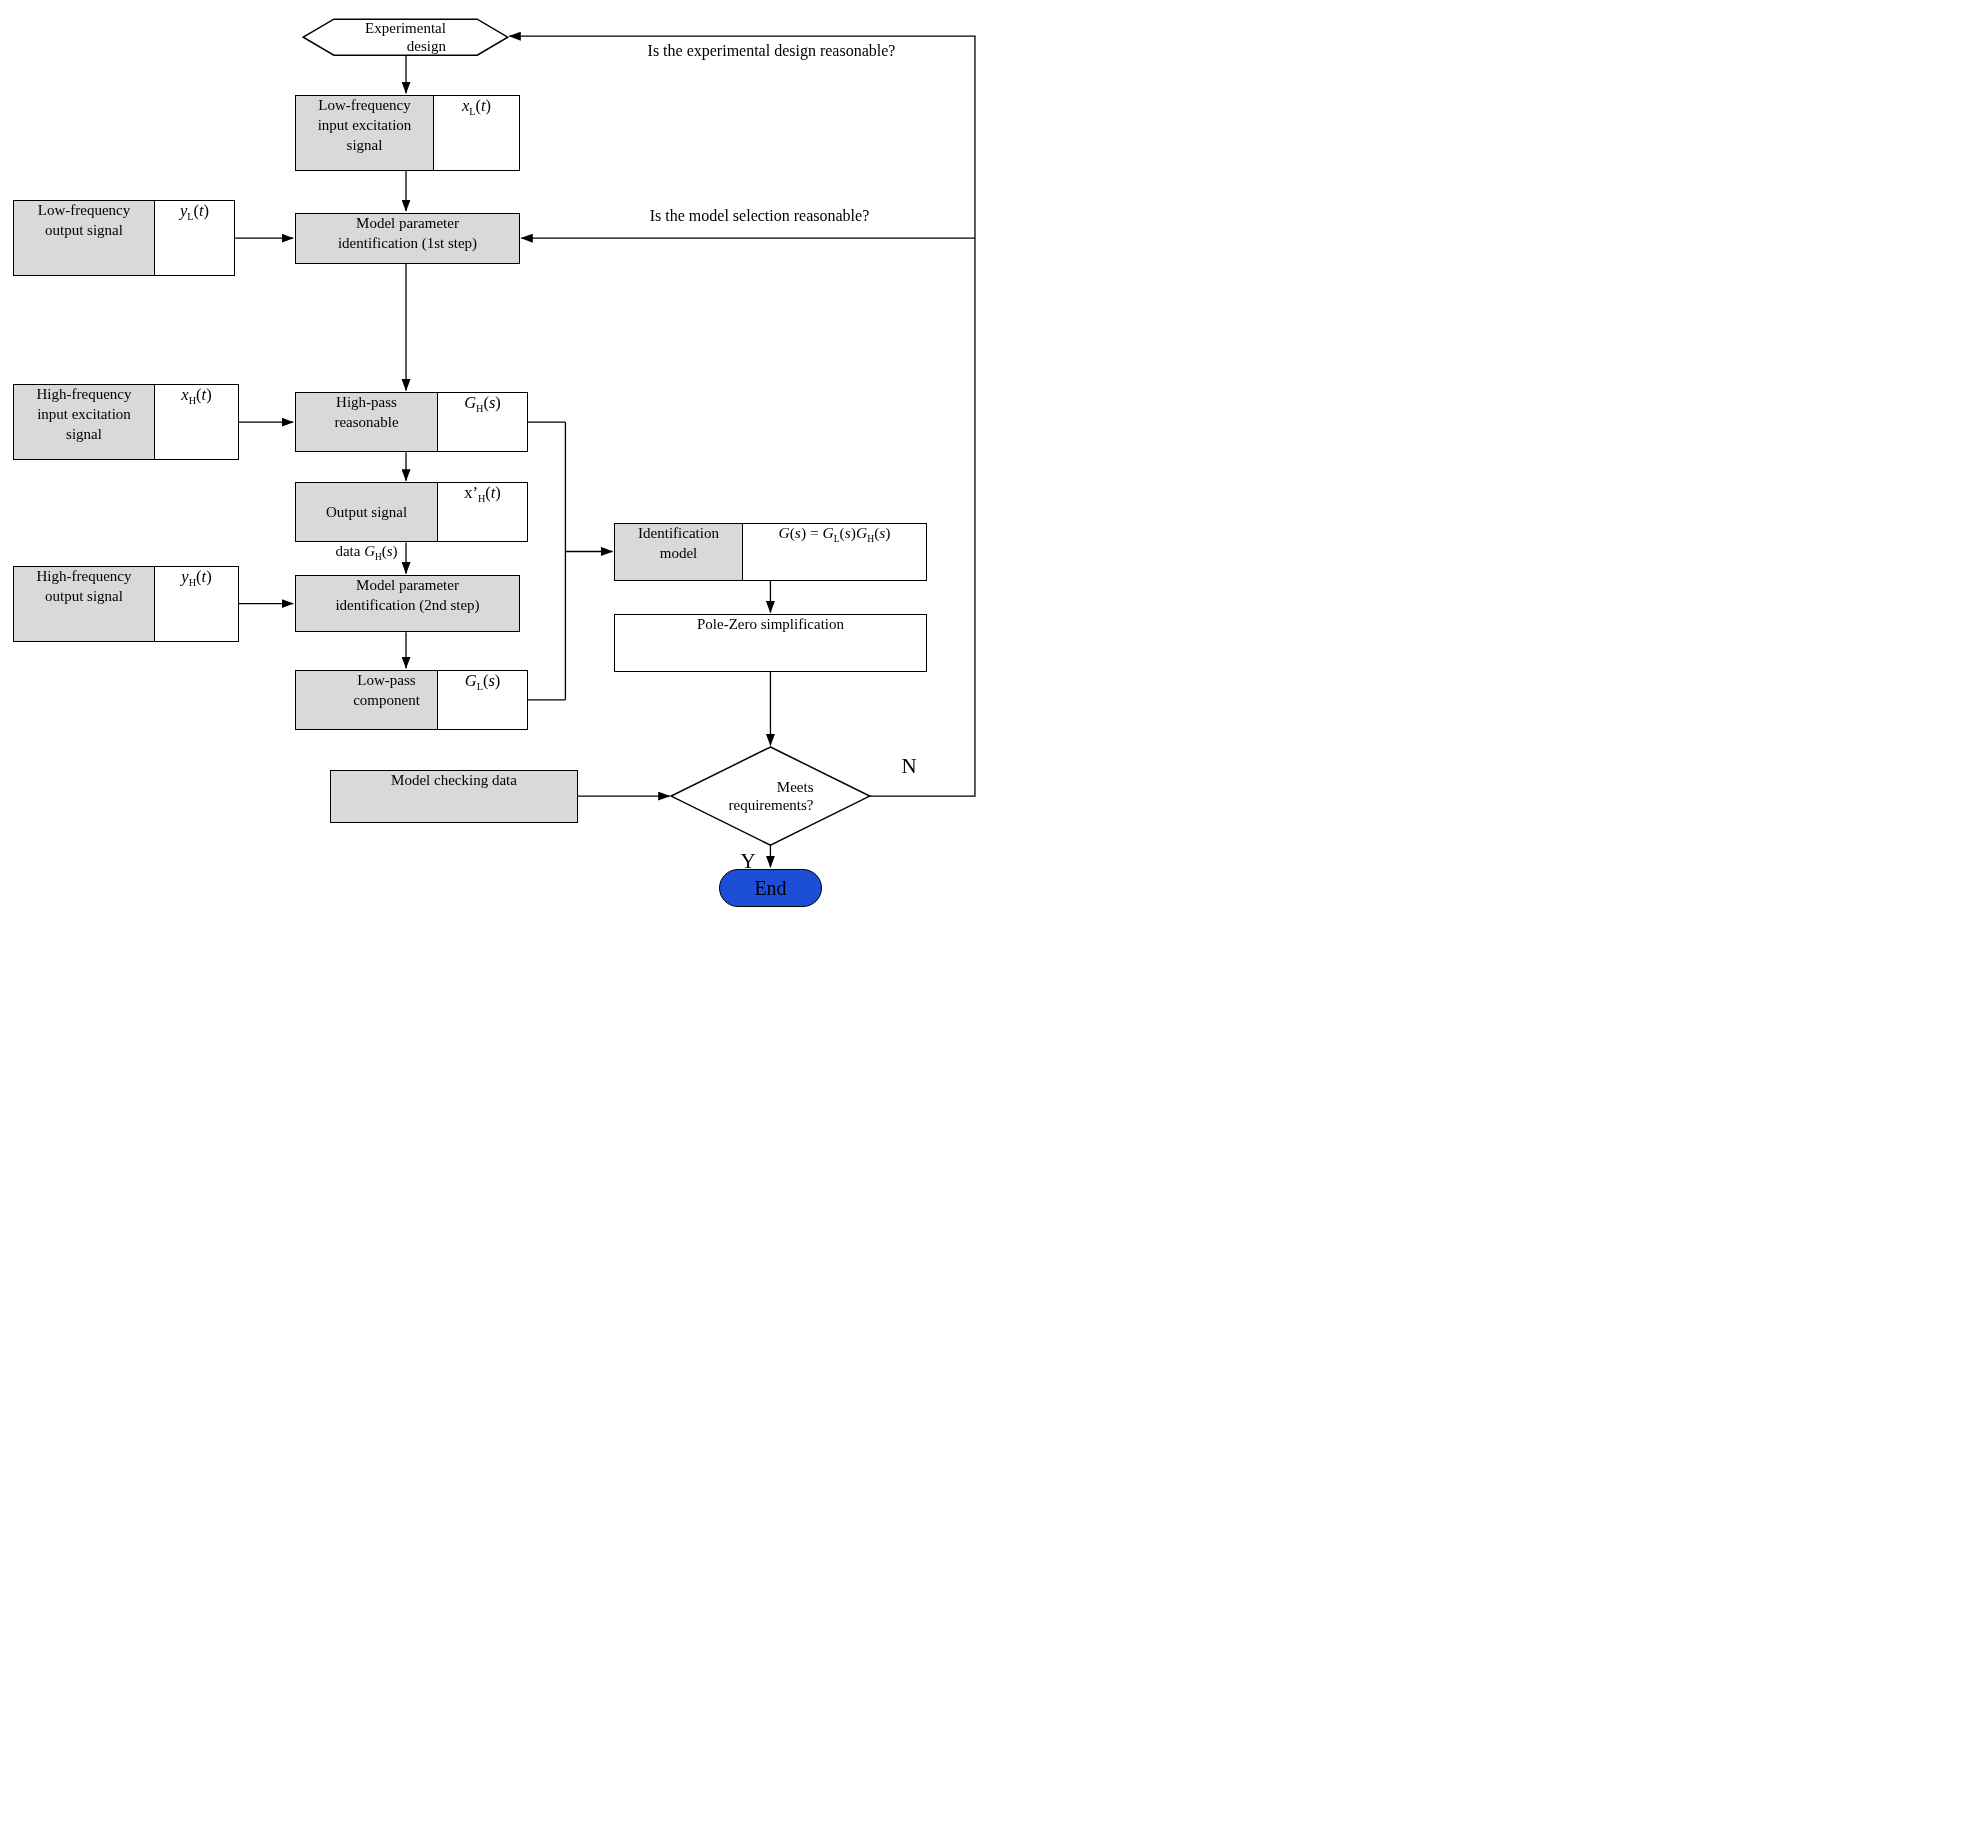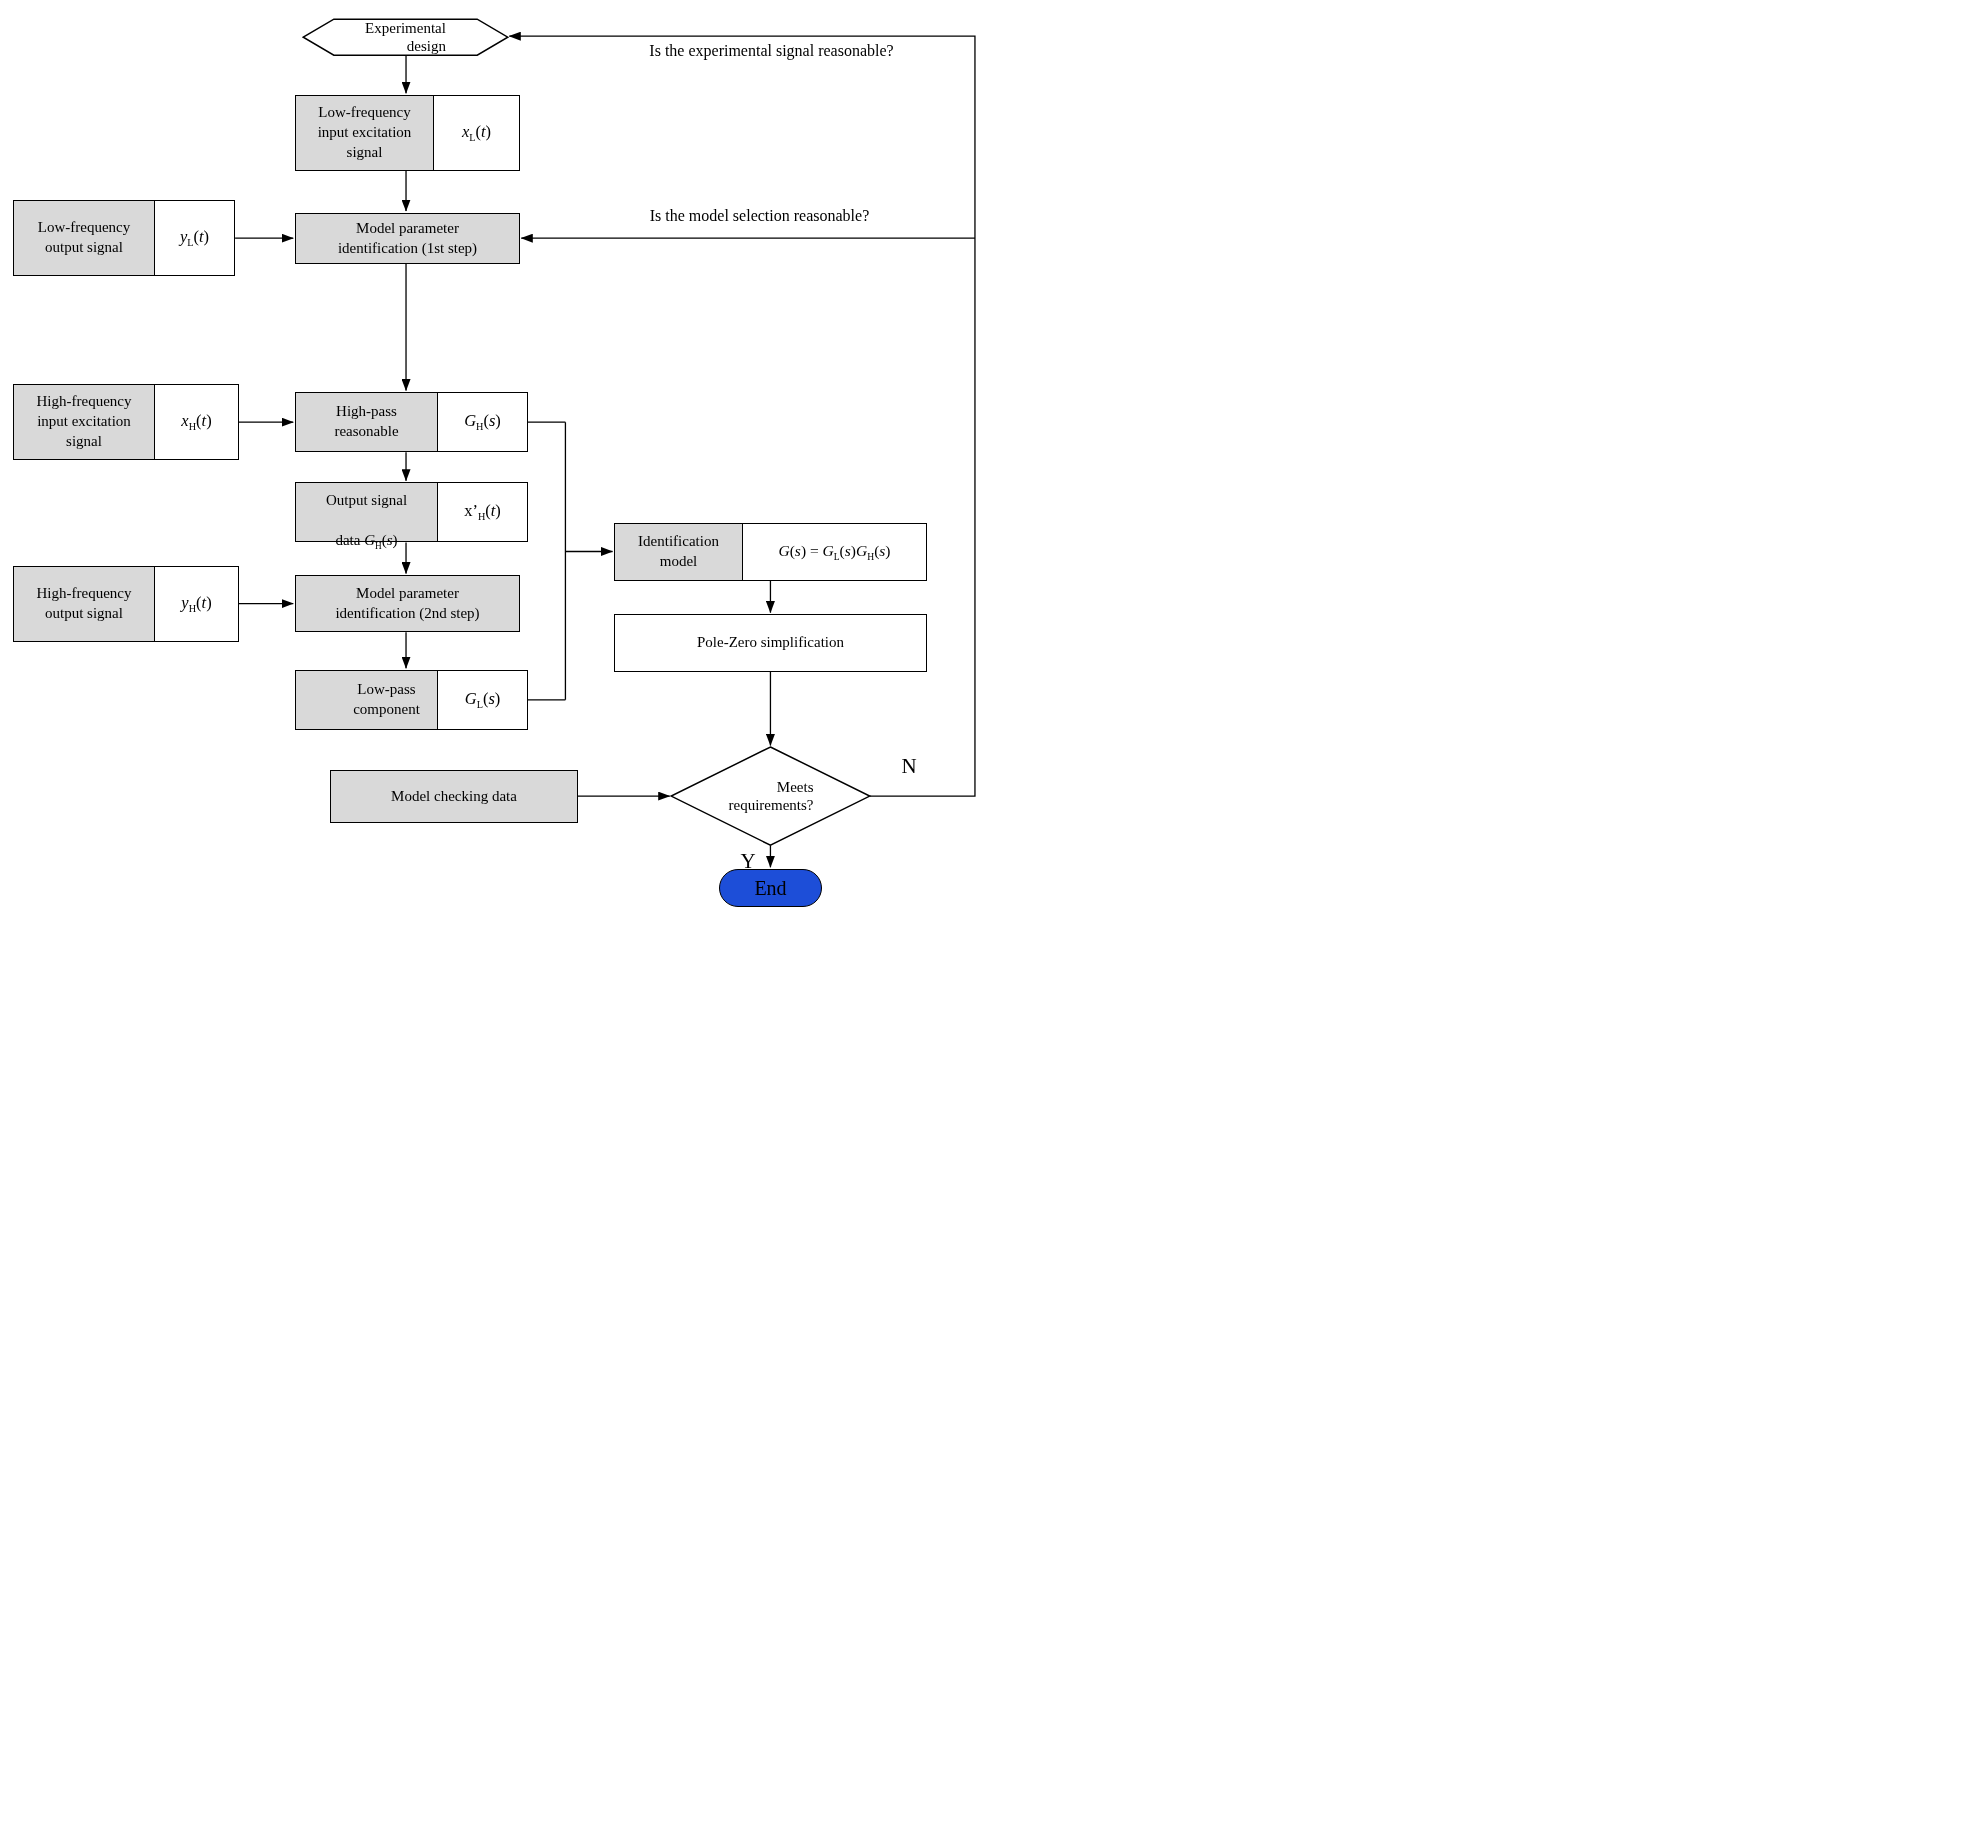--- a/index.html
+++ b/index.html
@@ -13,21 +13,21 @@
   }
   #wires{position:absolute;left:0;top:0;z-index:1;}
   .node{
     position:absolute;z-index:2;
     display:flex;
     border:1.5px solid #000;
     box-sizing:border-box;
     background:#fff;
   }
   .cell{
-    display:flex;align-items:center;justify-content:center;
+    display:flex;align-items:flex-start;justify-content:center;
     box-sizing:border-box;height:100%;
   }
   .cell.gray{background:#d9d9d9;border-right:1.5px solid #000;}
   .cell.white{background:#ffffff;flex:1;}
   .cell.full{width:100%;background:#d9d9d9;}
   .cell.plain{width:100%;background:#ffffff;}
   .lbl{
     white-space:pre-line;text-align:center;
     font-size:15px;line-height:1.32;
   }
@@ -82,21 +82,21 @@
       <path d="M1735 1588 L1945 1588 L1945 72 L1016 72" marker-end="url(#arr)"></path>
       <path d="M1945 475 L1040 475" marker-end="url(#arr)"></path>
     </g>
     <polygon points="605,74 666,38 952,38 1013,74 952,110 666,110" fill="#ffffff" stroke="#000" stroke-width="3"></polygon>
     <polygon points="1537,1490 1735,1588 1537,1686 1339,1588" fill="#ffffff" stroke="#000" stroke-width="3"></polygon>
   </svg>
 
   <div class="floating hexlabel" style="left:303px;top:19px;width:205px;height:36px;">Experimental
 design</div>
 
-  <div class="floating question" style="left:576px;top:40px;width:391px;height:22px;">Is the experimental signal reasonable?</div>
+  <div class="floating question" style="left:576px;top:40px;width:391px;height:22px;">Is the experimental design reasonable?</div>
   <div class="floating question" style="left:574px;top:205px;width:371px;height:22px;">Is the model selection reasonable?</div>
 
   <div class="node" style="left:295px;top:95px;width:225px;height:76px;">
     <div class="cell gray" style="width:138px;">
         <div class="lbl">Low-frequency
 input excitation
 signal</div>
       </div>
     <div class="cell white">
         <div class="sym"><i>x</i><sub>L</sub><span>(</span><i>t</i><span>)</span></div>

